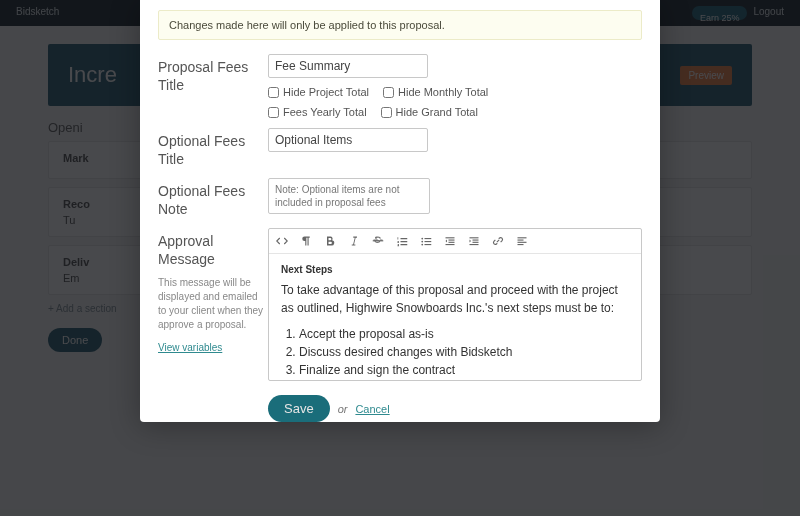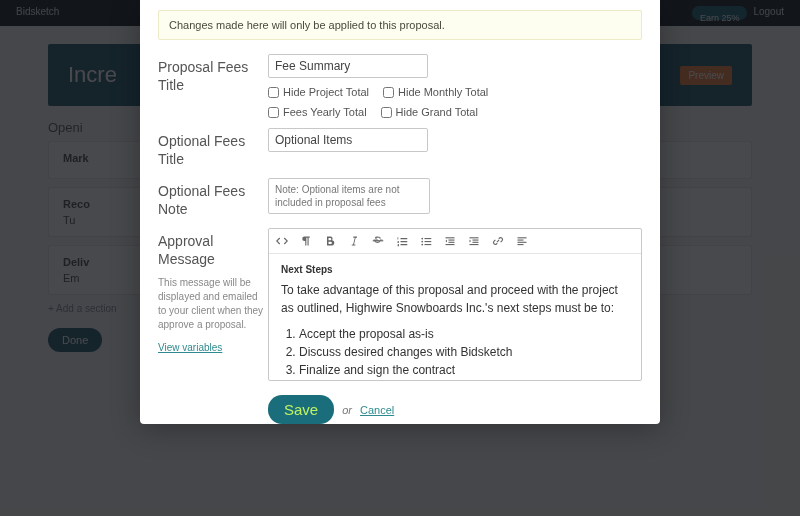--- a/index.html
+++ b/index.html
@@ -34,21 +34,21 @@
 .viewvars { font-size: 10px; color: #2f8a8f; text-decoration: underline; display: inline-block; margin-top: 10px; }
 .editor { border: 1px solid #c8c8c8; border-radius: 2px; overflow: hidden; }
 .toolbar { border-bottom: 1px solid #e5e5e5; padding: 5px 6px; display: flex; gap: 10px; }
 .tbtn { width: 14px; height: 14px; color: #666; cursor: pointer; display: flex; align-items: center; justify-content: center; }
 .tbtn svg { width: 12px; height: 12px; display: block; }
 .editor-body { padding: 10px 12px; font-size: 12px; color: #333; height: 126px; overflow: hidden; }
 .editor-body h4 { font-size: 10px; font-weight: 700; margin-bottom: 6px; }
 .editor-body p { line-height: 1.5; margin-bottom: 8px; }
 .editor-body ol { padding-left: 18px; line-height: 1.5; }
 .actions { margin-top: 14px; display: flex; align-items: center; gap: 8px; margin-left: 110px; }
-.save { background: #1a6d7a; color: #bef264; border: none; border-radius: 14px; padding: 6px 16px; font-size: 15px; cursor: pointer; }
+.save { background: #1a6d7a; color: #e5e5e5; border: none; border-radius: 14px; padding: 6px 16px; font-size: 13px; cursor: pointer; }
 .or { font-size: 11px; color: #777; font-style: italic; }
 .cancel { font-size: 11px; color: #2f8a8f; text-decoration: underline; cursor: pointer; }
 </style>
 </head>
 <body>
 
 <div class="bg">
   <div class="topbar">
     <span>Bidsketch</span>
     <div class="right">

